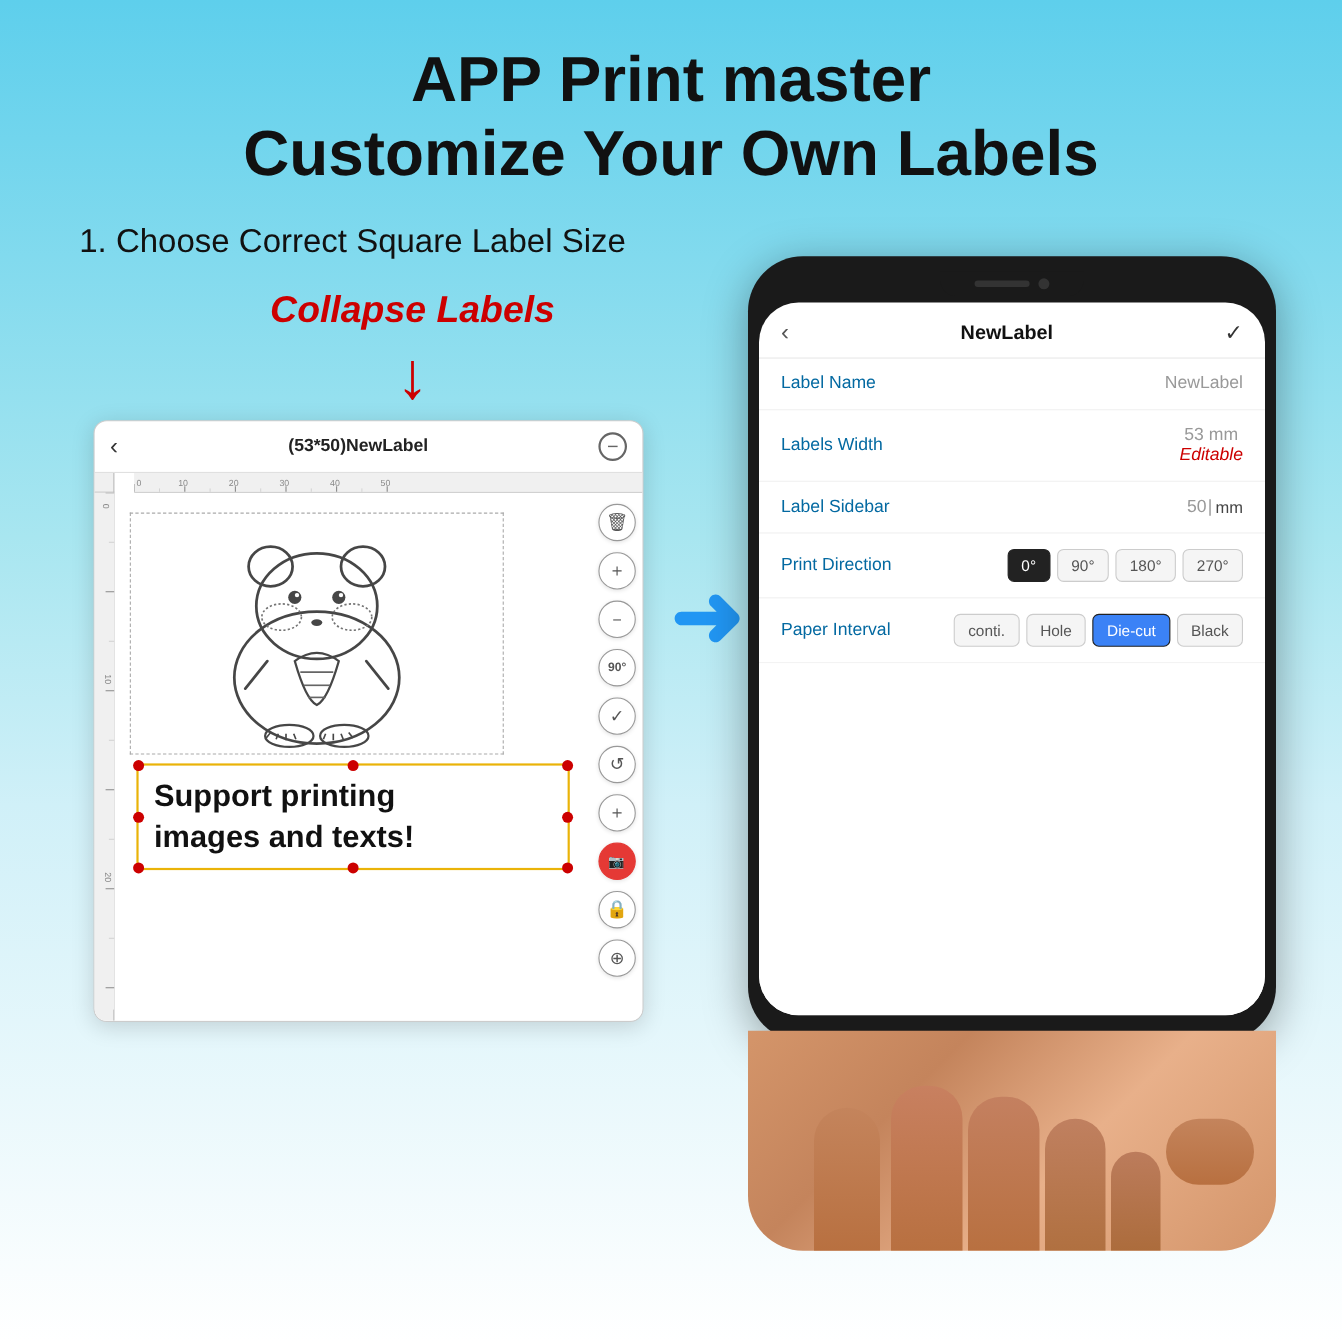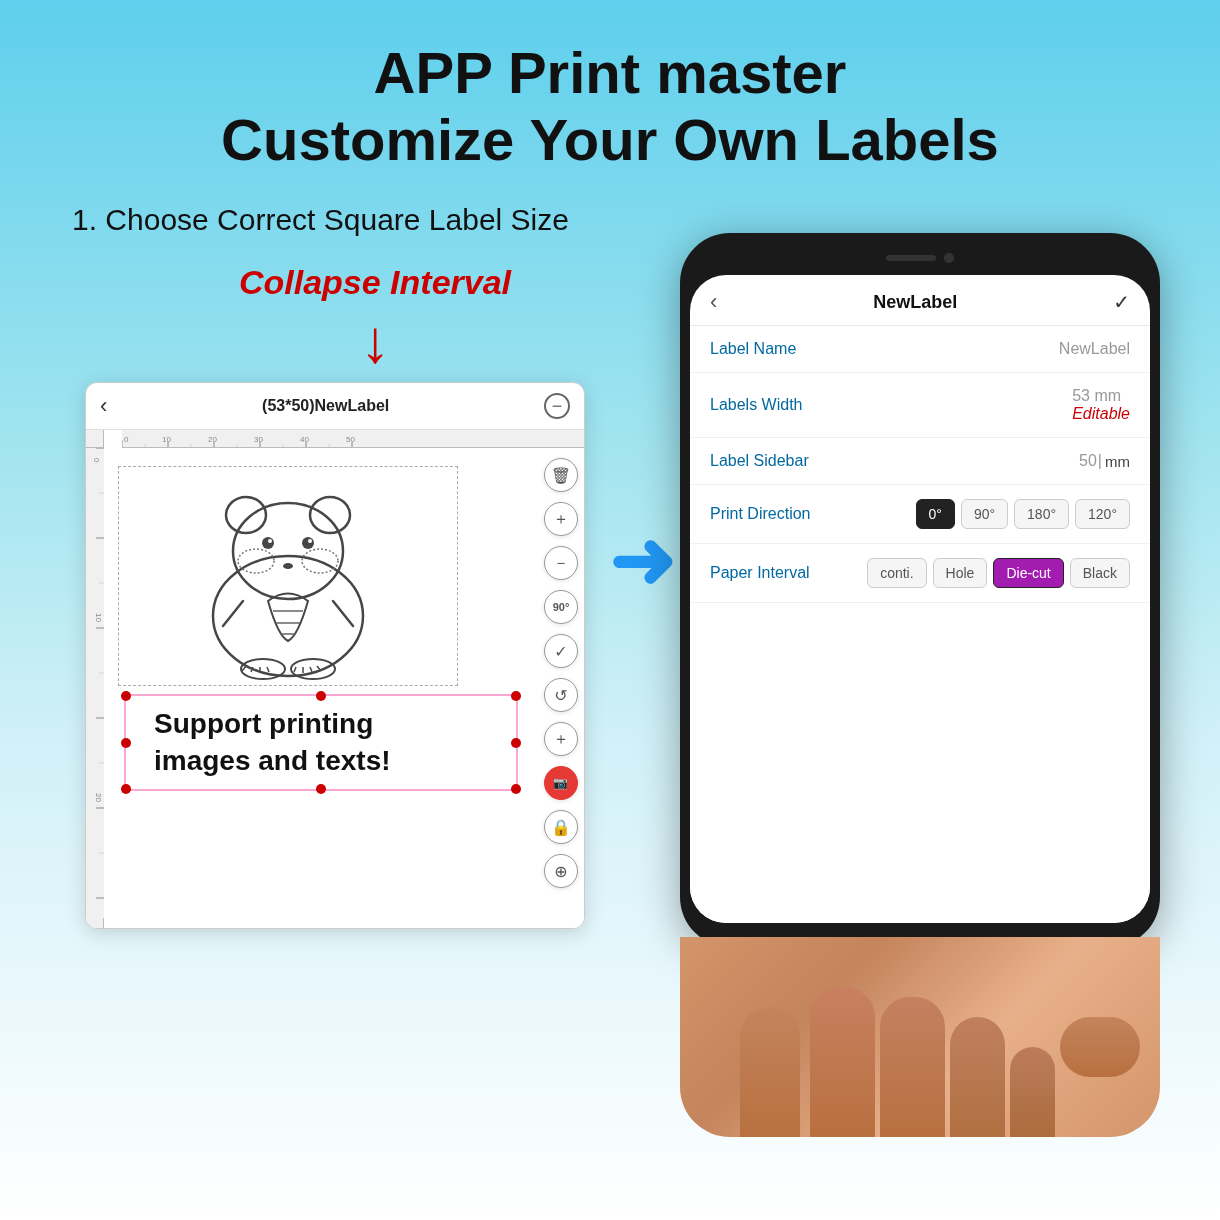--- a/index.html
+++ b/index.html
@@ -122,23 +122,23 @@
       position: relative;
     }
     .canvas-content {
       flex: 1;
       padding: 10px;
       position: relative;
     }
 
     
     .support-text-box {
-      border: 2px solid #f9a8d4;
+      border: 2px solid #eab308;
       margin: 10px 10px 10px 10px;
-      padding: 10px 28px;
+      padding: 10px 14px;
       background: #fff;
       position: relative;
     }
     .support-text-box p {
       font-size: 28px;
       font-weight: 900;
       color: #111;
       line-height: 1.3;
     }
 
@@ -303,21 +303,21 @@
     .int-btn {
       padding: 6px 12px;
       border-radius: 6px;
       border: 1px solid #ccc;
       background: #f5f5f5;
       font-size: 14px;
       color: #555;
       cursor: pointer;
     }
     .int-btn.active {
-      background: #a21caf;
+      background: #3b82f6;
       color: #fff;
       border-color: #222;
     }
 
     
     .handle {
       position: absolute;
       width: 10px;
       height: 10px;
       background: #cc0000;
@@ -366,21 +366,21 @@
 </div>
 
 <div class="steps">
   <p>1. Choose Correct Square Label Size</p>
 </div>
 
 <div class="main-content">
 
   <div class="left-section">
 
-    <div class="collapse-label">Collapse Interval</div>
+    <div class="collapse-label">Collapse Labels</div>
     <div class="arrow-down">↓</div>
 
     <div class="app-card">
 
       <div class="app-card-header">
         <span class="back-btn">‹</span>
         <span class="title">(53*50)NewLabel</span>
         <div class="minus-btn">−</div>
       </div>
 
@@ -540,42 +540,42 @@
 
         <div class="phone-form">
 
           <div class="form-row">
             <span class="form-row-label">Label Name</span>
             <span class="form-row-value">NewLabel</span>
           </div>
 
           <div class="form-row">
             <span class="form-row-label">Labels Width</span>
-            <div style="display:flex; flex-direction:column; align-items:flex-start;">
+            <div style="display:flex; flex-direction:column; align-items:center;">
               <span class="form-row-value">53 mm</span>
               <span class="form-row-value editable-red">Editable</span>
             </div>
           </div>
 
           <div class="form-row">
             <span class="form-row-label">Label Sidebar</span>
             <div class="form-row-value with-cursor">
               <span>50</span>
               <span class="ph-input-cursor"></span>
               <span class="ph-mm">mm</span>
             </div>
           </div>
 
           <div class="form-row">
             <span class="form-row-label">Print Direction</span>
             <div class="direction-btns">
               <button class="dir-btn active">0°</button>
               <button class="dir-btn">90°</button>
               <button class="dir-btn">180°</button>
-              <button class="dir-btn">120°</button>
+              <button class="dir-btn">270°</button>
             </div>
           </div>
 
           <div class="form-row">
             <span class="form-row-label">Paper Interval</span>
             <div class="interval-btns">
               <button class="int-btn">conti.</button>
               <button class="int-btn">Hole</button>
               <button class="int-btn active">Die-cut</button>
               <button class="int-btn">Black</button>

